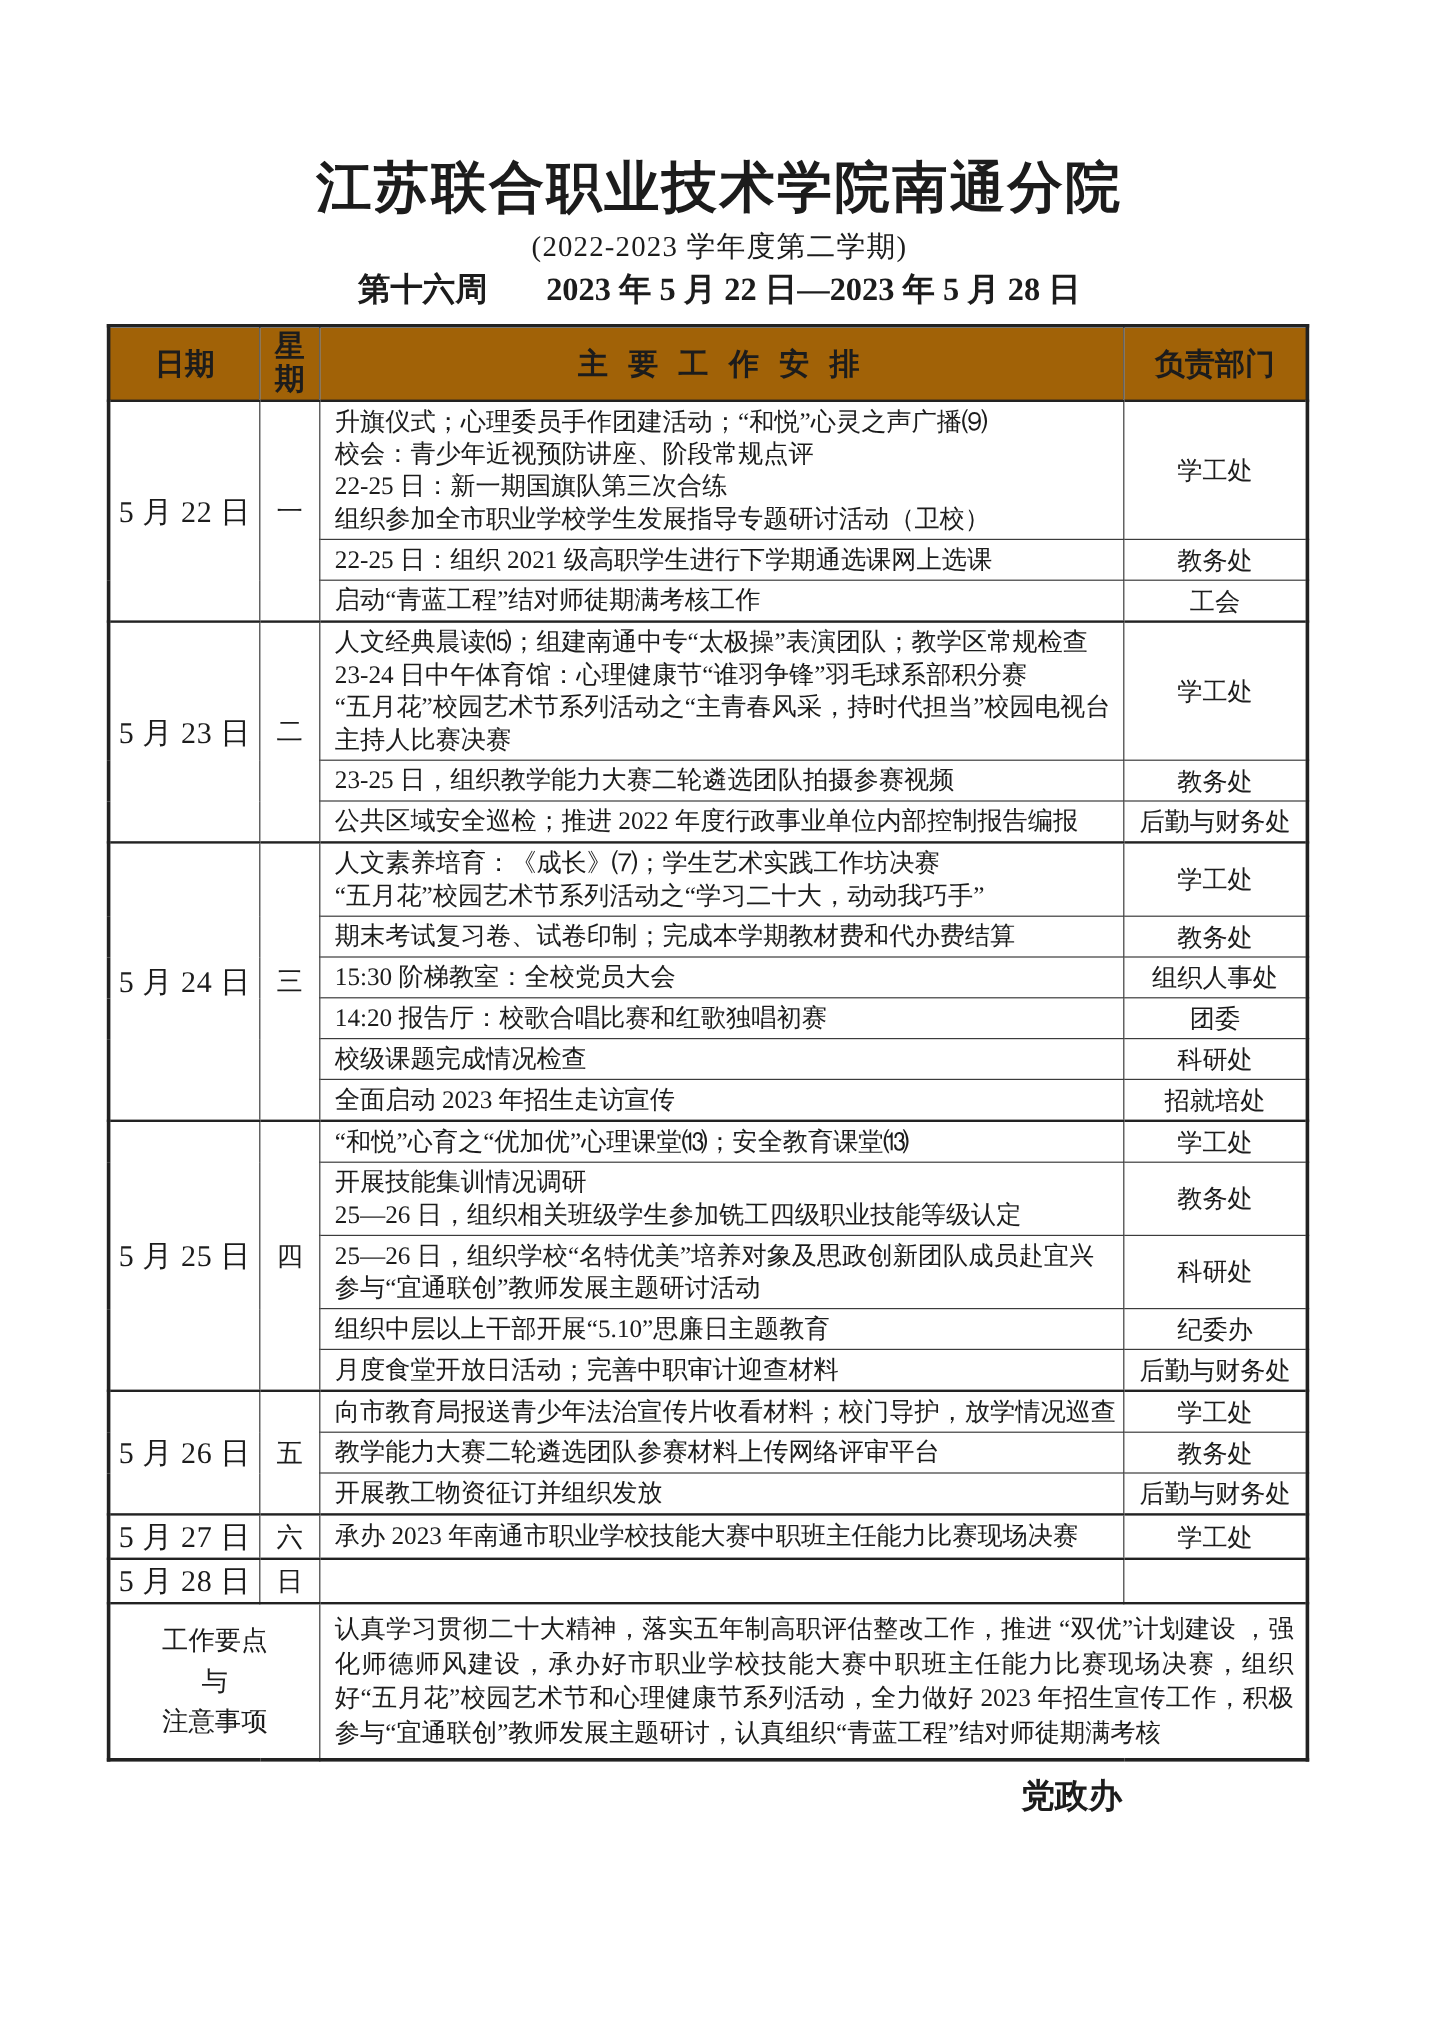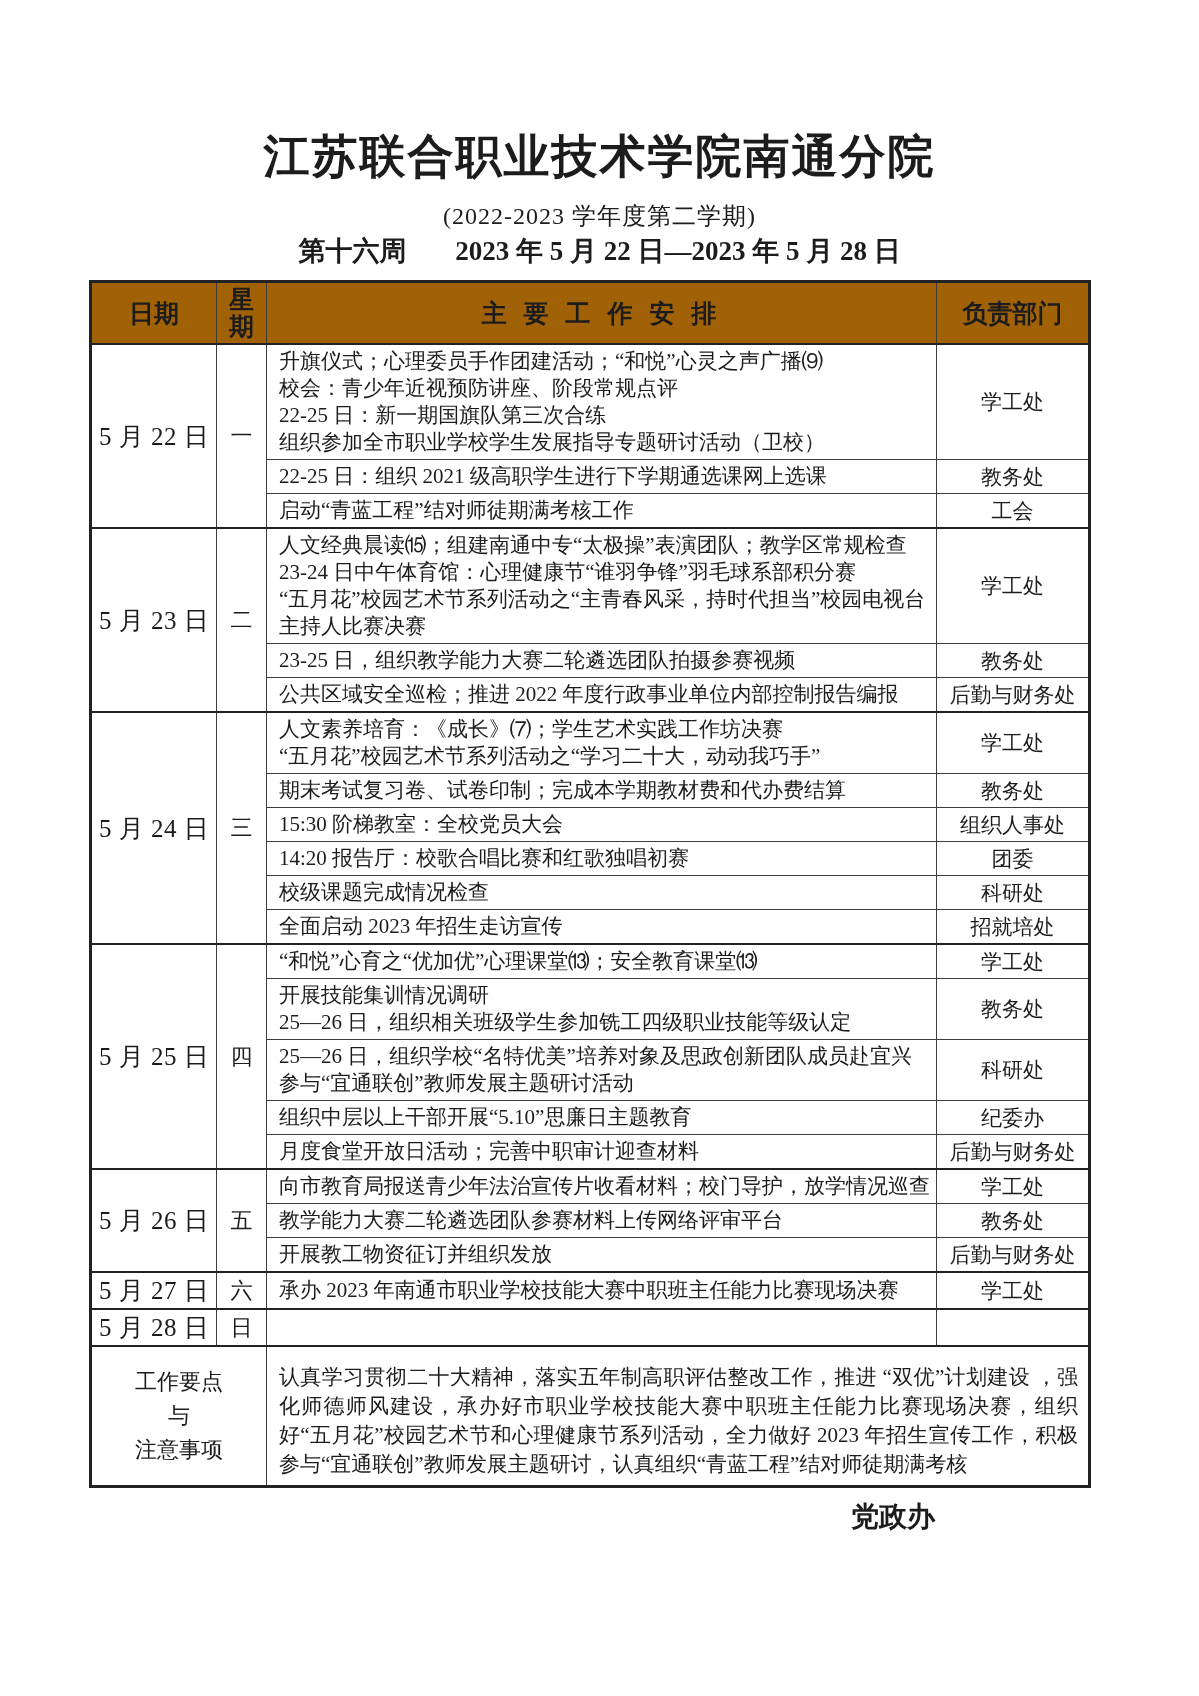--- a/index.html
+++ b/index.html
@@ -25,21 +25,21 @@
     font-family: "Liberation Serif", "DejaVu Serif", serif;
     font-weight: bold;
     font-size: 46px;
     line-height: 58px;
     letter-spacing: 2px;
     white-space: nowrap;
   }
   .subtitle {
     font-size: 24px;
     line-height: 32px;
-    margin-top: 14px;
+    margin-top: 4px;
     letter-spacing: 1px;
     text-align: center;
   }
   .week-line {
     margin-top: 2px;
     font-size: 27px;
     line-height: 34px;
     font-weight: bold;
   }
   .week-label {
@@ -102,21 +102,21 @@
   }
   td.summary-label-cell {
     text-align: center;
     font-size: 22px;
   }
   .summary-label-line {
     line-height: 34px;
     text-align: center;
   }
   td.summary-text-cell {
-    padding: 16px 10px 6px 12px;
+    padding: 6px 10px 6px 12px;
   }
   .summary-text {
     font-size: 21px;
     line-height: 29px;
     text-align: justify;
   }
   .signature {
     margin-top: 10px;
     text-align: right;
     padding-right: 264px;

